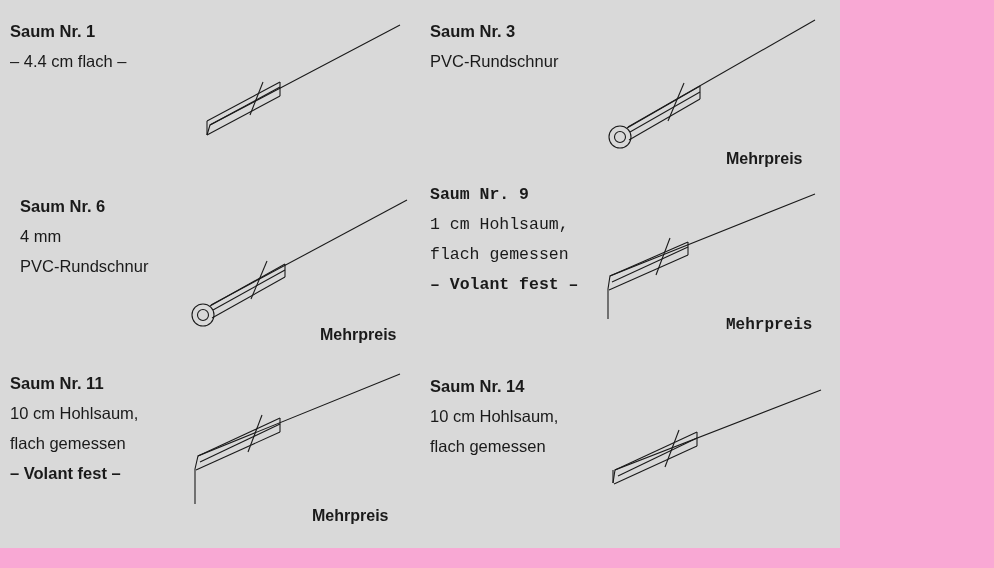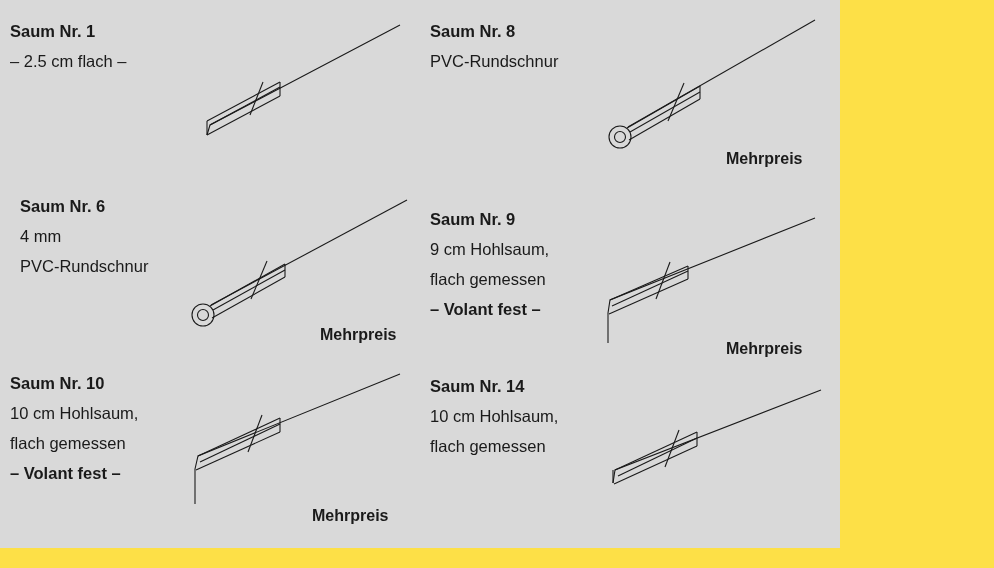--- a/index.html
+++ b/index.html
@@ -7,21 +7,21 @@
     padding: 0;
     background: #ffffff;
   }
   body {
     font-family: "Liberation Sans", sans-serif;
   }
   #page {
     position: relative;
     width: 994px;
     height: 568px;
-    background: #fde047;
+    background: #f9a8d4;
     overflow: hidden;
   }
   .panel {
     position: absolute;
     left: 0;
     top: 0;
     width: 840px;
     height: 548px;
     background: #d9d9d9;
   }
@@ -58,38 +58,38 @@
 </head>
 <body>
 
 <div id="page">
 
   <div class="panel"></div>
 
   <div class="cell" style="left:10px; top:10px; width:410px; height:165px;">
     <div class="labels" style="left:0px; top:6px;">
       <div class="line bold">Saum Nr. 1</div>
-      <div class="line">– 2.5 cm flach –</div>
+      <div class="line">– 4.4 cm flach –</div>
     </div>
     <div class="art" style="left:185px; top:10px;">
       <svg width="220" height="125" viewBox="0 0 220 125" fill="none" stroke="#1a1a1a" stroke-width="1.1">
         <path d="M12 115 L15 105 L205 5"></path>
         <path d="M12 115 L12 101"></path>
         <path d="M12 101 L85 62"></path>
         <path d="M85 62 L85 76"></path>
         <path d="M85 76 L12 115"></path>
         <path d="M15 105 L85 67"></path>
         <path d="M55 95 L68 62"></path>
       </svg>
     </div>
   </div>
 
   <div class="cell" style="left:430px; top:10px; width:410px; height:165px;">
     <div class="labels" style="left:0px; top:6px;">
-      <div class="line bold">Saum Nr. 8</div>
+      <div class="line bold">Saum Nr. 3</div>
       <div class="line">PVC-Rundschnur</div>
     </div>
     <div class="art" style="left:170px; top:5px;">
       <svg width="230" height="135" viewBox="0 0 230 135" fill="none" stroke="#1a1a1a" stroke-width="1.1">
         <path d="M28 112 L215 5"></path>
         <circle cx="20" cy="122" r="11"></circle>
         <circle cx="20" cy="122" r="5.5"></circle>
         <path d="M27 113 L100 71"></path>
         <path d="M100 71 L100 84"></path>
         <path d="M100 84 L29 125"></path>
@@ -114,44 +114,44 @@
         <path d="M25 111 L100 69"></path>
         <path d="M100 69 L100 82"></path>
         <path d="M100 82 L27 123"></path>
         <path d="M28 115 L100 75"></path>
         <path d="M66 104 L82 66"></path>
       </svg>
     </div>
     <div class="mehrpreis" style="left:300px; top:141px;">Mehrpreis</div>
   </div>
 
-  <div class="cell" style="left:430px; top:198px; width:410px; height:165px;">
+  <div class="cell" style="left:430px; top:174px; width:410px; height:165px;font-family:Liberation Mono, monospace;">
     <div class="labels" style="left:0px; top:6px;">
       <div class="line bold">Saum Nr. 9</div>
-      <div class="line">9 cm Hohlsaum,</div>
+      <div class="line">1 cm Hohlsaum,</div>
       <div class="line">flach gemessen</div>
       <div class="line bold">– Volant fest –</div>
     </div>
     <div class="art" style="left:170px; top:20px;">
       <svg width="230" height="130" viewBox="0 0 230 130" fill="none" stroke="#1a1a1a" stroke-width="1.1">
         <path d="M8 95 L10 82 L215 0"></path>
         <path d="M8 95 L8 125"></path>
         <path d="M10 82 L88 48"></path>
         <path d="M88 48 L88 61"></path>
         <path d="M88 61 L9 96"></path>
         <path d="M12 88 L88 53"></path>
         <path d="M56 81 L70 44"></path>
       </svg>
     </div>
     <div class="mehrpreis" style="left:296px; top:142px;">Mehrpreis</div>
   </div>
 
   <div class="cell" style="left:10px; top:362px; width:410px; height:175px;">
     <div class="labels" style="left:0px; top:6px;">
-      <div class="line bold">Saum Nr. 10</div>
+      <div class="line bold">Saum Nr. 11</div>
       <div class="line">10 cm Hohlsaum,</div>
       <div class="line">flach gemessen</div>
       <div class="line bold">– Volant fest –</div>
     </div>
     <div class="art" style="left:172px; top:12px;">
       <svg width="230" height="135" viewBox="0 0 230 135" fill="none" stroke="#1a1a1a" stroke-width="1.1">
         <path d="M13 95 L16 82 L218 0"></path>
         <path d="M13 95 L13 130"></path>
         <path d="M16 82 L98 44"></path>
         <path d="M98 44 L98 58"></path>

